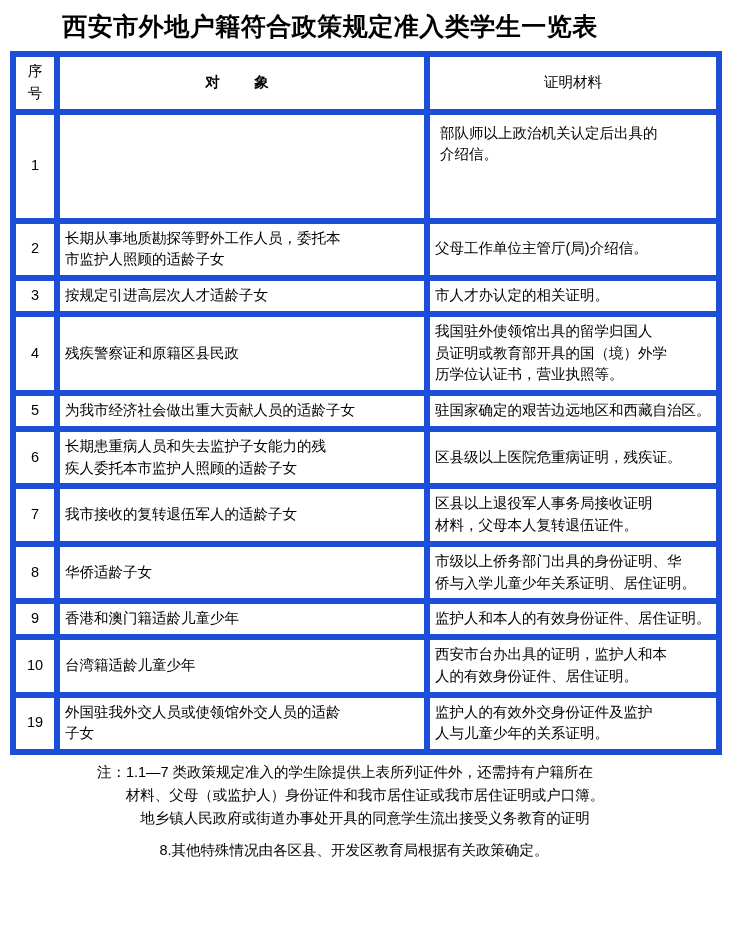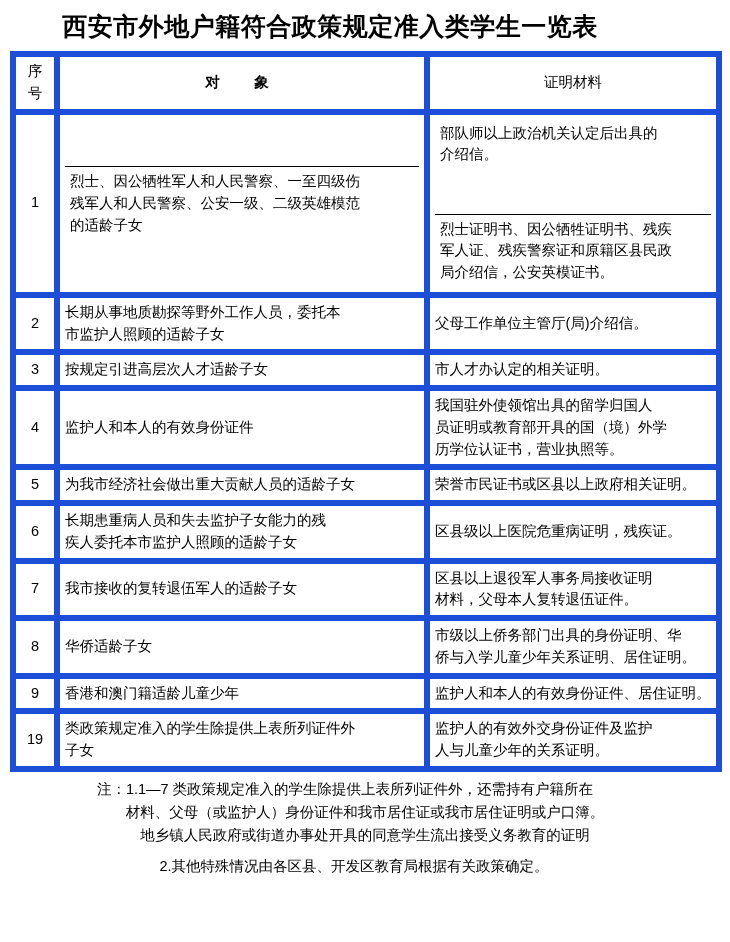--- a/index.html
+++ b/index.html
@@ -119,48 +119,34 @@
         <th class="head-doc">证明材料</th>
       </tr>
     </thead>
     <tbody>
 
       <tr class="row1">
         <td class="no-cell">1</td>
         <td>
           <table class="inner">
             <tbody>
-            <tr class="split">
-              <td>
-                <span class="sub-line">烈士、因公牺牲军人和人民警察、一至四级伤</span>
-                <span class="sub-line">残军人和人民警察、公安一级、二级英雄模范</span>
-                <span class="sub-line">的适龄子女</span>
-              </td>
-            </tr>
           </tbody>
             </table>
         </td>
         <td>
           <table class="inner">
             <tbody>
                 <tr>
               <td>
                 <span class="sub-line">部队师以上政治机关认定后出具的</span>
                 <span class="sub-line">介绍信。</span>
                 <span class="sub-line">&nbsp;</span>
                 <span class="sub-line">&nbsp;</span>
               </td>
             </tr>
-            <tr class="split">
-              <td>
-                <span class="sub-line">烈士证明书、因公牺牲证明书、残疾</span>
-                <span class="sub-line">军人证、残疾警察证和原籍区县民政</span>
-                <span class="sub-line">局介绍信，公安英模证书。</span>
-              </td>
-            </tr>
           </tbody>
             </table>
         </td>
       </tr>
 
       <tr>
         <td class="no-cell">2</td>
         <td class="obj-cell">
           <span class="sub-line">长期从事地质勘探等野外工作人员，委托本</span>
           <span class="sub-line">市监护人照顾的适龄子女</span>
@@ -176,36 +162,36 @@
           <span class="sub-line">按规定引进高层次人才适龄子女</span>
         </td>
         <td class="doc-cell">
           <span class="sub-line">市人才办认定的相关证明。</span>
         </td>
       </tr>
 
       <tr>
         <td class="no-cell">4</td>
         <td class="obj-cell">
-          <span class="sub-line">监护人和本人的有效身份证件</span>
+          <span class="sub-line">残疾警察证和原籍区县民政</span>
         </td>
         <td class="doc-cell">
           <span class="sub-line">我国驻外使领馆出具的留学归国人</span>
           <span class="sub-line">员证明或教育部开具的国（境）外学</span>
           <span class="sub-line">历学位认证书，营业执照等。</span>
         </td>
       </tr>
 
       <tr>
         <td class="no-cell">5</td>
         <td class="obj-cell">
           <span class="sub-line">为我市经济社会做出重大贡献人员的适龄子女</span>
         </td>
         <td class="doc-cell">
-          <span class="sub-line">荣誉市民证书或区县以上政府相关证明。</span>
+          <span class="sub-line">驻国家确定的艰苦边远地区和西藏自治区。</span>
         </td>
       </tr>
 
       <tr>
         <td class="no-cell">6</td>
         <td class="obj-cell">
           <span class="sub-line">长期患重病人员和失去监护子女能力的残</span>
           <span class="sub-line">疾人委托本市监护人照顾的适龄子女</span>
         </td>
         <td class="doc-cell">
@@ -238,36 +224,46 @@
       <tr>
         <td class="no-cell">9</td>
         <td class="obj-cell">
           <span class="sub-line">香港和澳门籍适龄儿童少年</span>
         </td>
         <td class="doc-cell">
           <span class="sub-line">监护人和本人的有效身份证件、居住证明。</span>
         </td>
       </tr>
 
+      <tr>
+        <td class="no-cell">10</td>
+        <td class="obj-cell">
+          <span class="sub-line">台湾籍适龄儿童少年</span>
+        </td>
+        <td class="doc-cell">
+          <span class="sub-line">西安市台办出具的证明，监护人和本</span>
+          <span class="sub-line">人的有效身份证件、居住证明。</span>
+        </td>
+      </tr>
 
       <tr>
         <td class="no-cell">19</td>
         <td class="obj-cell">
-          <span class="sub-line">类政策规定准入的学生除提供上表所列证件外</span>
+          <span class="sub-line">外国驻我外交人员或使领馆外交人员的适龄</span>
           <span class="sub-line">子女</span>
         </td>
         <td class="doc-cell">
           <span class="sub-line">监护人的有效外交身份证件及监护</span>
           <span class="sub-line">人与儿童少年的关系证明。</span>
         </td>
       </tr>
 
     </tbody>
   </table>
 
   <div class="notes">
     <span class="note-line">注：1.1—7 类政策规定准入的学生除提供上表所列证件外，还需持有户籍所在</span>
     <span class="note-line indent1">材料、父母（或监护人）身份证件和我市居住证或我市居住证明或户口簿。</span>
     <span class="note-line indent1">地乡镇人民政府或街道办事处开具的同意学生流出接受义务教育的证明</span>
-    <span class="note-line note2">2.其他特殊情况由各区县、开发区教育局根据有关政策确定。</span>
+    <span class="note-line note2">8.其他特殊情况由各区县、开发区教育局根据有关政策确定。</span>
   </div>
 
 </div>
 
 </body></html>

